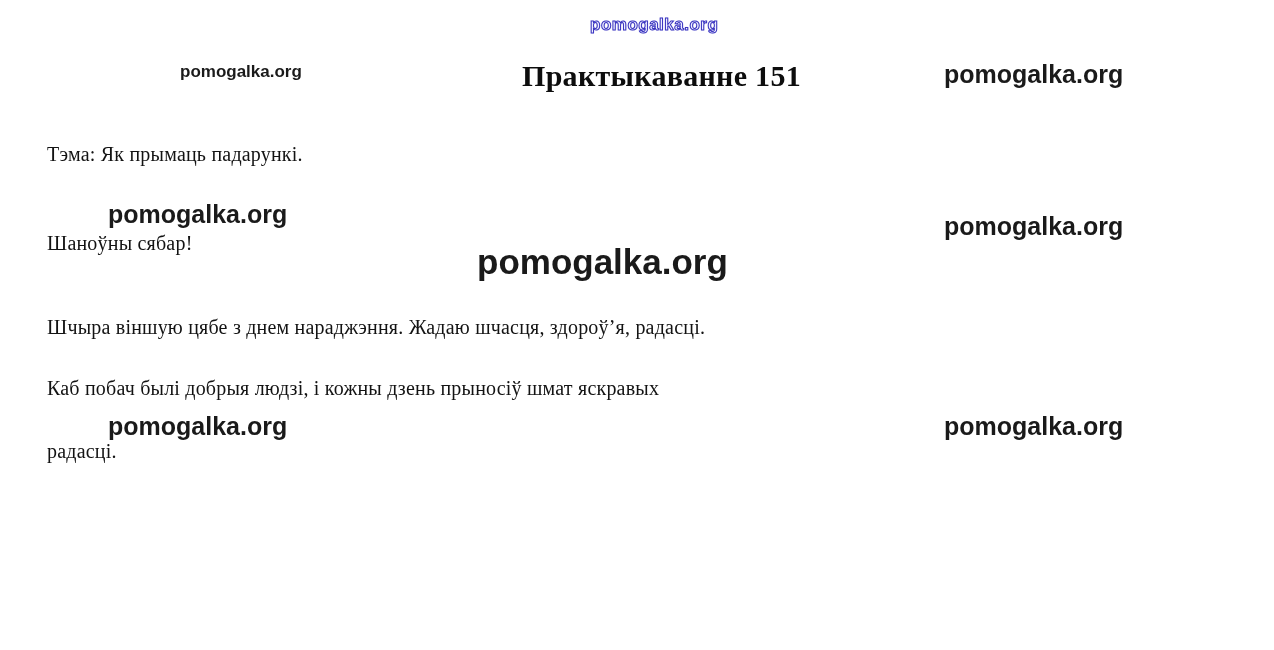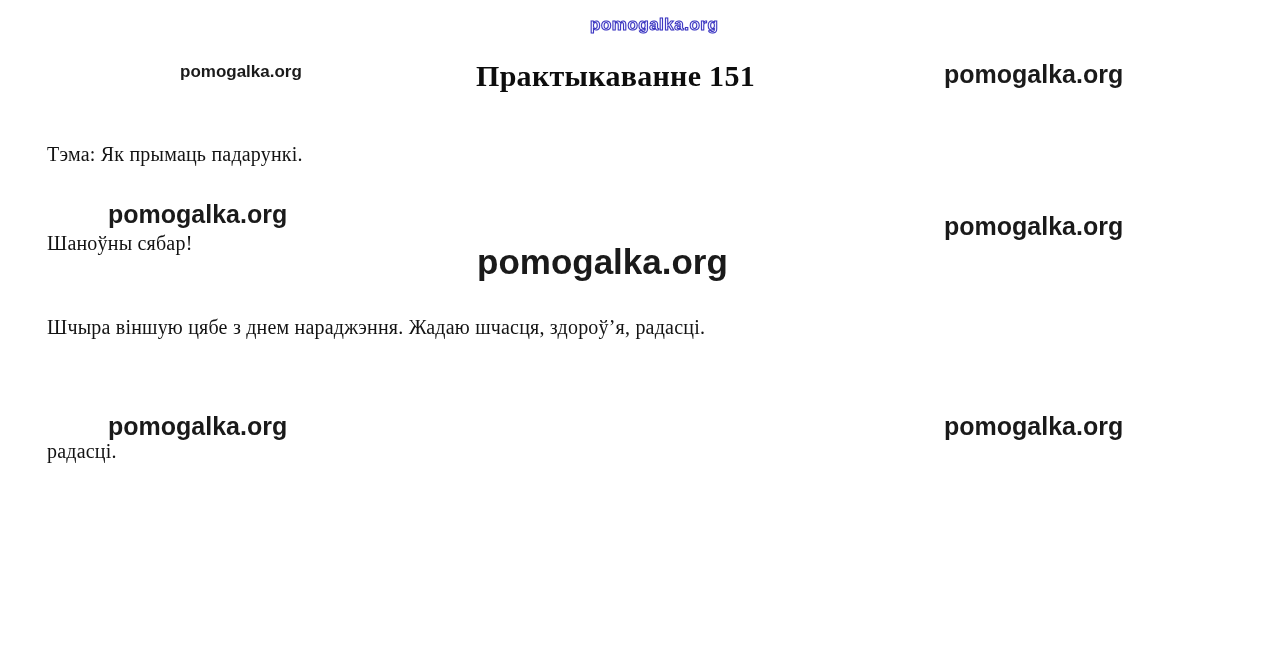--- a/index.html
+++ b/index.html
@@ -22,20 +22,21 @@
     font-weight: 400;
     color: #131313;
     letter-spacing: 0.2px;
   }
   .doc-title {
     font-family: "Liberation Serif", serif;
     font-size: 30px;
     font-weight: 700;
     color: #0d0d0d;
     letter-spacing: 0.3px;
+    margin-left: 46px;
   }
 
   
   .wm-sans {
     font-family: "Liberation Sans", sans-serif;
     font-weight: 600;
     color: #1a1a1a;
   }
   .wm-small { font-size: 17px; }
   .wm-med   { font-size: 25px; }
@@ -74,16 +75,17 @@
   <div class="abs wm-sans wm-med" style="left: 932px; top: 400px;">pomogalka.org</div>
 
   <h1 class="abs doc-title" style="left: 464px; top: 47px;">Практыкаванне 151</h1>
 
   <div class="abs serif-line" style="left: 35px; top: 131px;">Тэма: Як прымаць падарункі.</div>
 
   <div class="abs serif-line" style="left: 35px; top: 304px;">Шчыра віншую цябе з днем нараджэння. Жадаю шчасця, здороў’я, радасці.</div>
 
   <div class="abs serif-line" style="left: 35px; top: 220px;">Шаноўны сябар!</div>
 
+  <div class="abs serif-line" style="left: 35px; top: 365px;">Каб побач былі добрыя людзі, і кожны дзень прыносіў шмат яскравых</div>
 
   <div class="abs serif-line" style="left: 35px; top: 428px;">радасці.</div>
 
 </div>
 
 </body></html>

